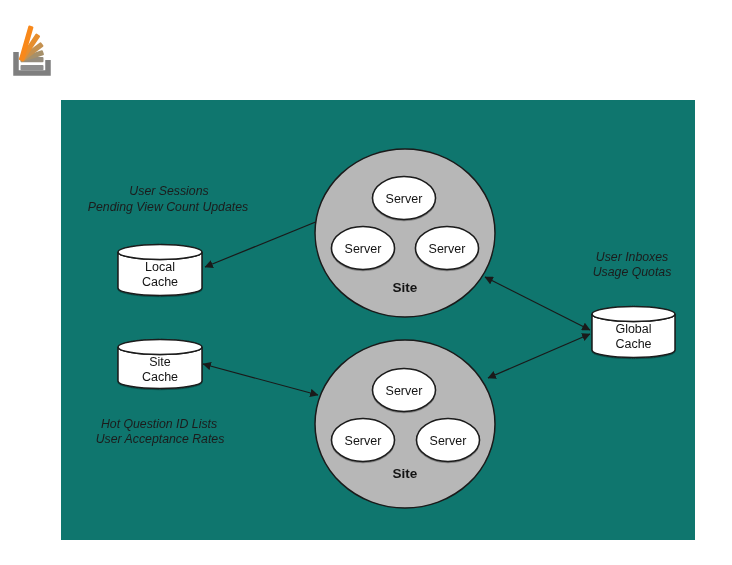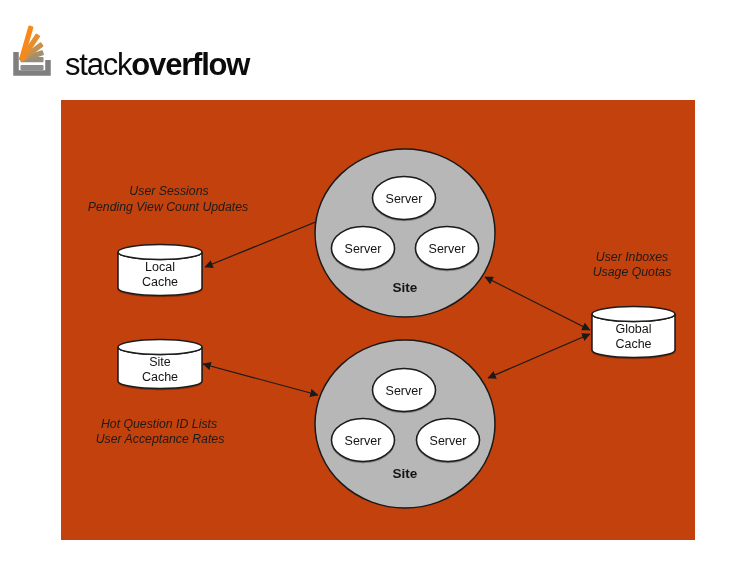--- a/index.html
+++ b/index.html
@@ -10,21 +10,21 @@
   }
   .logo { position:absolute; left:10px; top:8px; width:260px; height:78px; }
   .logo-icon { position:absolute; left:2px; top:2px; }
   .logo-text {
     position:absolute; left:55px; top:39px;
     font-size:31px; letter-spacing:-1.2px; color:#0c0c0c; white-space:nowrap;
   }
   .logo-text .bold { font-weight:bold; }
   .panel {
     position:absolute; left:61px; top:100px; width:634px; height:440px;
-    background:#c2410c;
+    background:#0f766e;
   }
   svg text { font-family:"Liberation Sans", sans-serif; fill:#141414; }
   .node-label  { font-size:12.5px; text-anchor:middle; }
   .site-label  { font-size:13.5px; font-weight:bold; text-anchor:middle; }
   .cache-label { font-size:12.5px; text-anchor:middle; }
   .note        { font-size:12.3px; font-style:italic; text-anchor:middle; fill:#1c1c1c; }
   .edge        { stroke:#1a1a1a; stroke-width:1.2; }
   .shape       { stroke:#1a1a1a; stroke-width:1.5; }
 </style>
 </head>
@@ -33,21 +33,20 @@
 <div class="logo">
   <svg class="logo-icon" width="42" height="68" viewBox="0 0 42 68">
     <path d="M4 42 L4 63 L36 63 L36 50" fill="none" stroke="#7f7f7f" stroke-width="5.5"></path>
     <rect x="8.5" y="55" width="23" height="5.2" rx="1" fill="#8d8d8d"></rect>
     <rect x="8.5" y="47" width="23" height="5.2" rx="1" fill="#948c7e"></rect>
     <rect x="8.5" y="47" width="24" height="5.2" rx="1" fill="#a6906a" transform="rotate(-18 9.5 49.6)"></rect>
     <rect x="8.5" y="47" width="27" height="5.2" rx="1" fill="#c49150" transform="rotate(-37 9.5 49.6)"></rect>
     <rect x="8.5" y="47" width="31" height="5.2" rx="1" fill="#e68e2e" transform="rotate(-56 9.5 49.6)"></rect>
     <rect x="8.5" y="47" width="36" height="5.2" rx="1" fill="#f8881a" transform="rotate(-74 9.5 49.6)"></rect>
   </svg>
-  <div class="logo-text"><span>stack</span><span class="bold">overflow</span></div>
 </div>
 
 <div class="panel">
 <svg width="634" height="440" viewBox="0 0 634 440">
   <defs>
     <marker id="ah" viewBox="0 0 8 8" markerWidth="7" markerHeight="7" refX="7.5" refY="4" orient="auto-start-reverse">
       <path d="M0 0 L8 4 L0 8 Z" fill="#1a1a1a"></path>
     </marker>
     <filter id="soft" x="-20%" y="-20%" width="140%" height="150%">
       <feDropShadow dx="0" dy="1" stdDeviation="0.6" flood-opacity="0.3"></feDropShadow>

